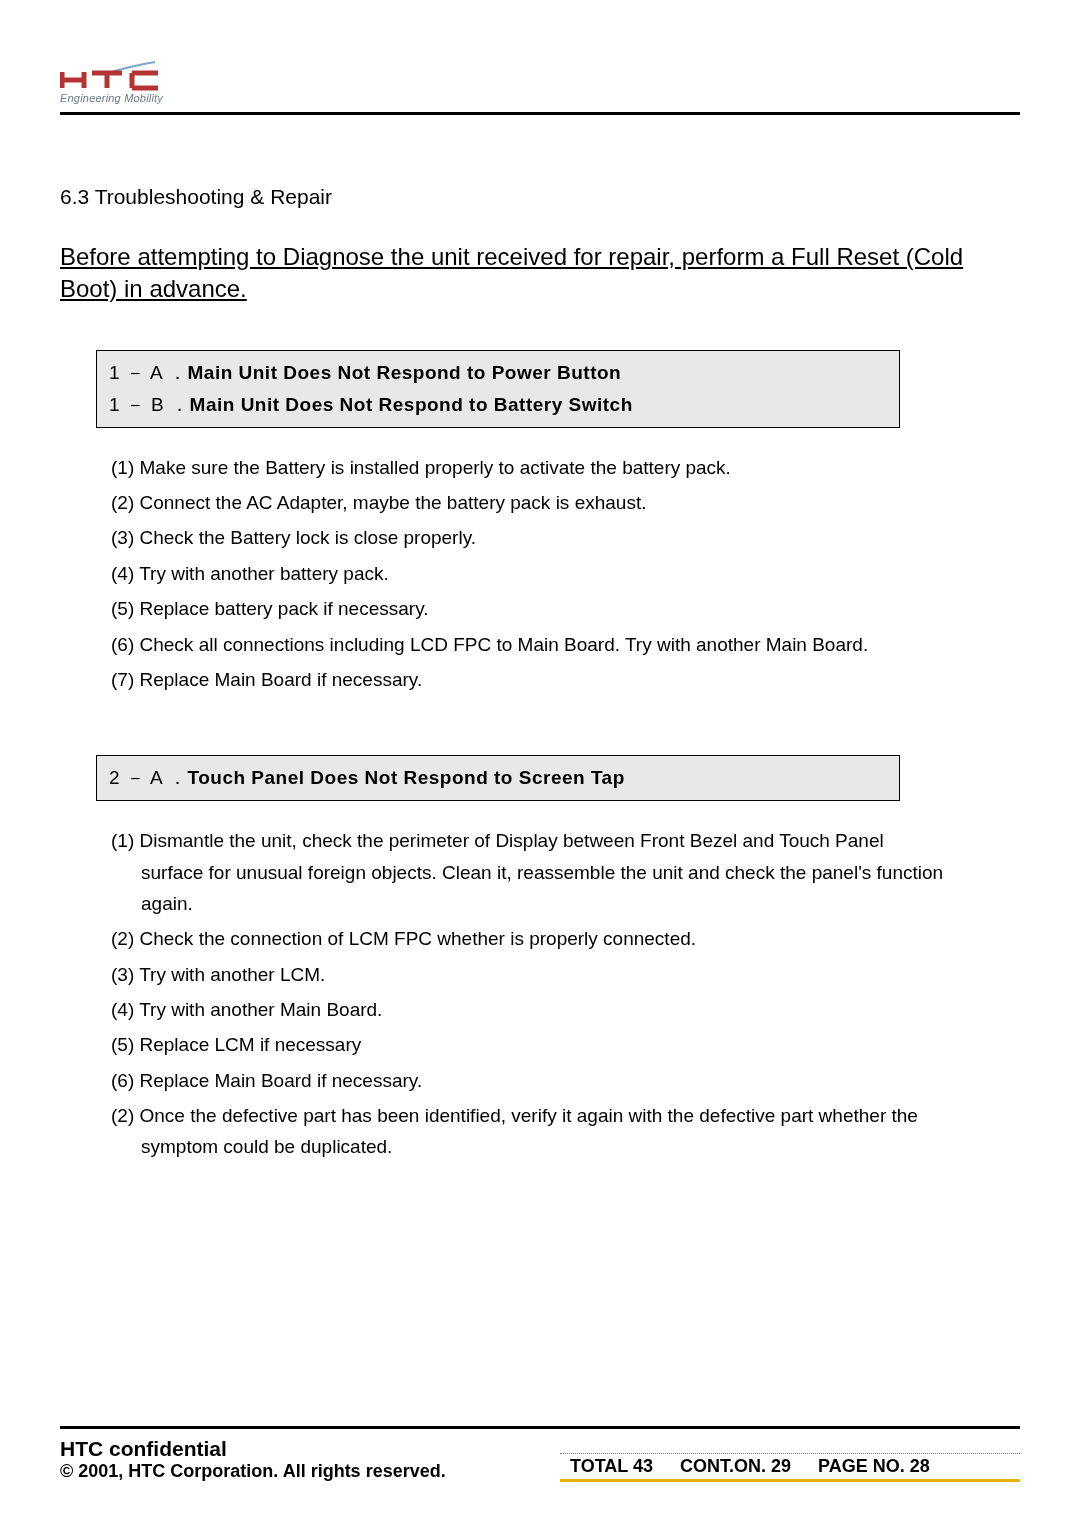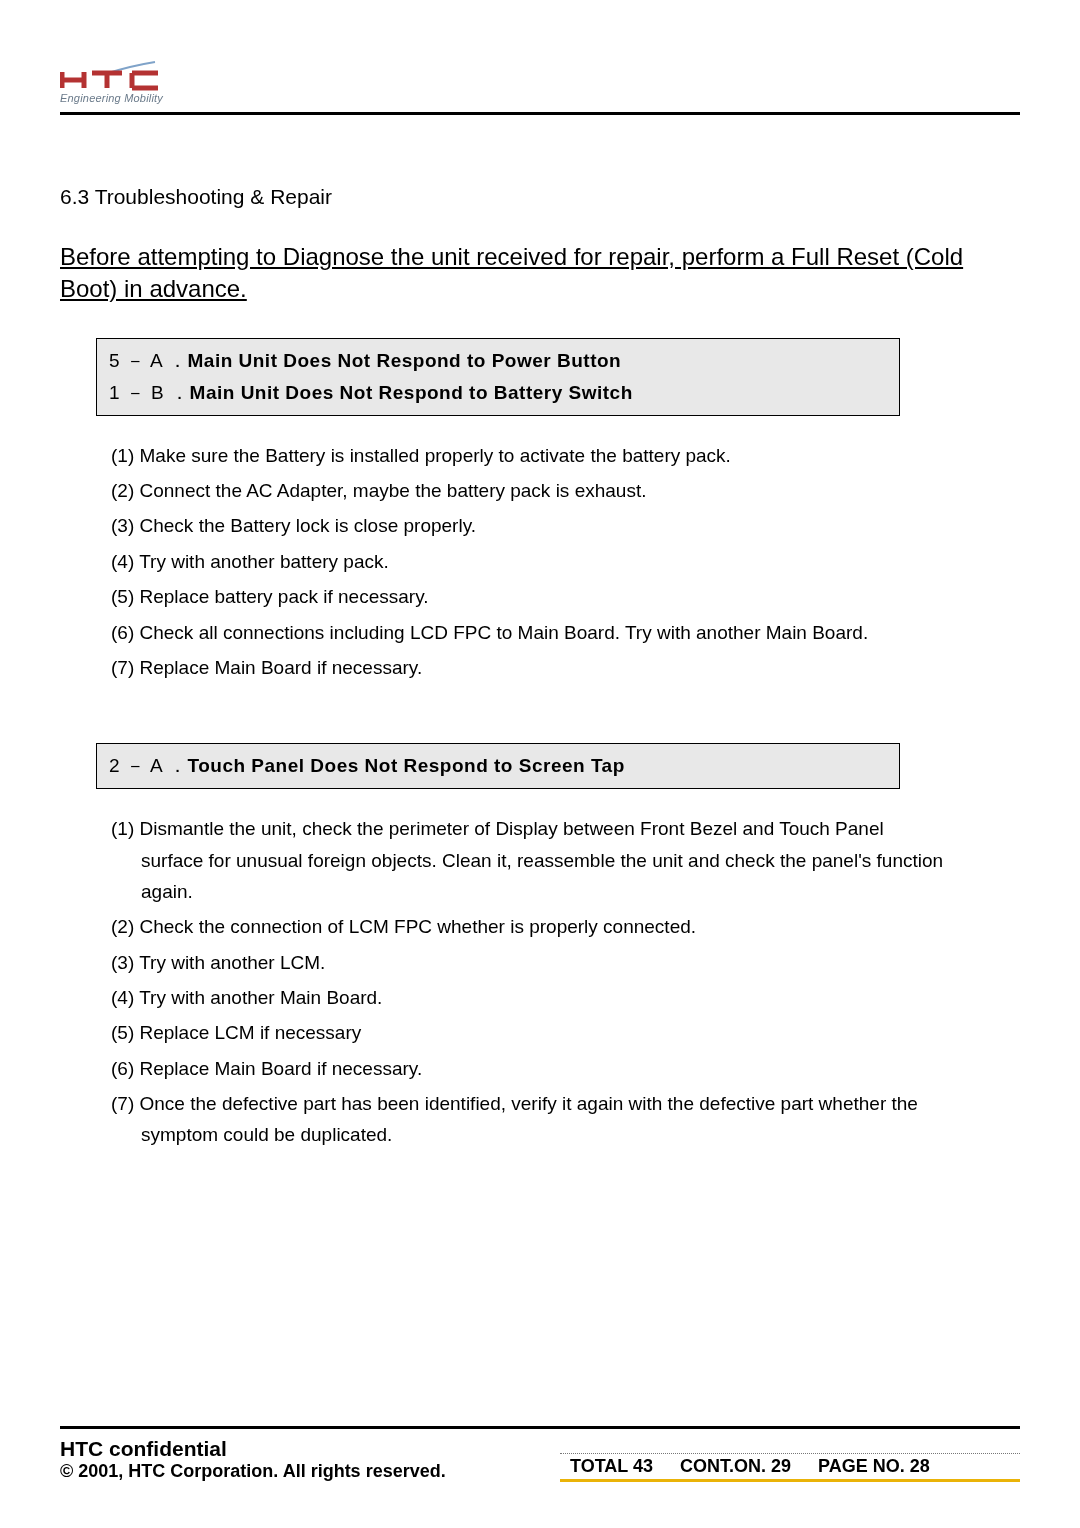--- a/index.html
+++ b/index.html
@@ -34,21 +34,21 @@
   }
   .section-title {
     font-size: 21px;
     font-weight: normal;
     margin-bottom: 32px;
   }
   .intro {
     font-size: 24px;
     text-decoration: underline;
     line-height: 1.35;
-    margin-bottom: 32px;
+    margin-bottom: 44px;
   }
   .issue-box {
     border: 1px solid #000;
     background: #e8e8e8;
     padding: 6px 12px;
     margin-left: 36px;
     margin-right: 120px;
     margin-bottom: 24px;
   }
   .issue-line {
@@ -132,21 +132,21 @@
   </div>
 
   <hr class="top-rule">
 
   <div class="section-title">6.3 Troubleshooting &amp; Repair</div>
 
   <div class="intro">Before attempting to Diagnose the unit received for repair, perform a Full Reset (Cold Boot) in advance.</div>
 
   <div class="issue-box">
     <div class="issue-line">
-      <span class="issue-prefix">5 － A ．</span><span class="issue-title">Main Unit Does Not Respond to Power Button</span>
+      <span class="issue-prefix">1 － A ．</span><span class="issue-title">Main Unit Does Not Respond to Power Button</span>
     </div>
     <div class="issue-line">
       <span class="issue-prefix">1 －  B  ．</span><span class="issue-title">Main Unit Does Not Respond to Battery Switch</span>
     </div>
   </div>
 
   <div class="steps">
     <div class="step">(1) Make sure the Battery is installed properly to activate the battery pack.</div>
     <div class="step">(2) Connect the AC Adapter, maybe the battery pack is exhaust.</div>
     <div class="step">(3) Check the Battery lock is close properly.</div>
@@ -162,21 +162,21 @@
     </div>
   </div>
 
   <div class="steps">
     <div class="step">(1) Dismantle the unit, check the perimeter of Display between Front Bezel and Touch Panel surface for unusual foreign objects. Clean it, reassemble the unit and check the panel's function again.</div>
     <div class="step">(2) Check the connection of LCM FPC whether is properly connected.</div>
     <div class="step">(3) Try with another LCM.</div>
     <div class="step">(4) Try with another Main Board.</div>
     <div class="step">(5) Replace LCM if necessary</div>
     <div class="step">(6) Replace Main Board if necessary.</div>
-    <div class="step">(7) Once the defective part has been identified, verify it again with the defective part whether the symptom could be duplicated.</div>
+    <div class="step">(2) Once the defective part has been identified, verify it again with the defective part whether the symptom could be duplicated.</div>
   </div>
 
 </div>
 
 <div class="footer">
   <hr class="footer-rule">
   <div class="footer-row">
     <div class="footer-left">
       <div class="confidential">HTC confidential</div>
       <div class="copyright">© 2001, HTC Corporation. All rights reserved.</div>

